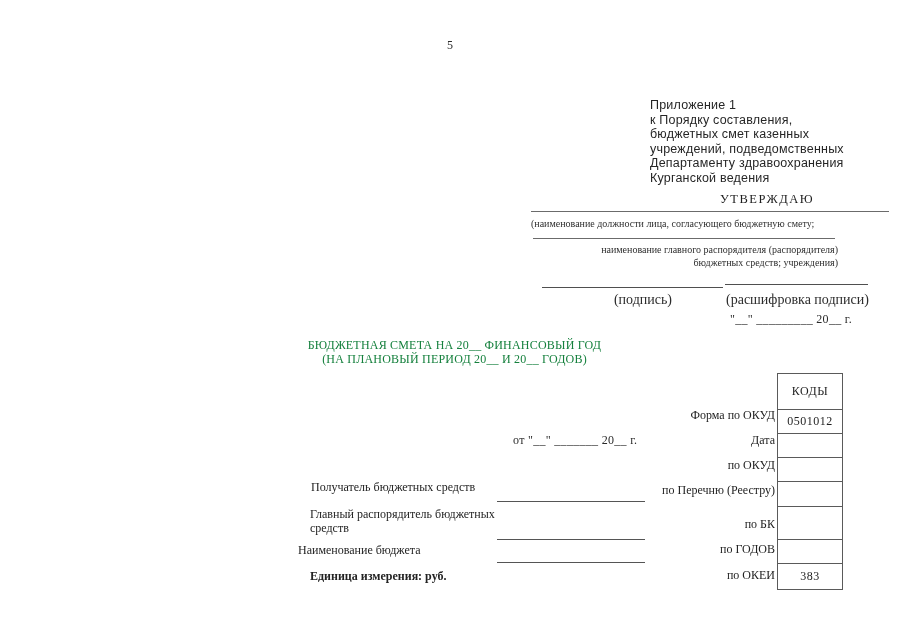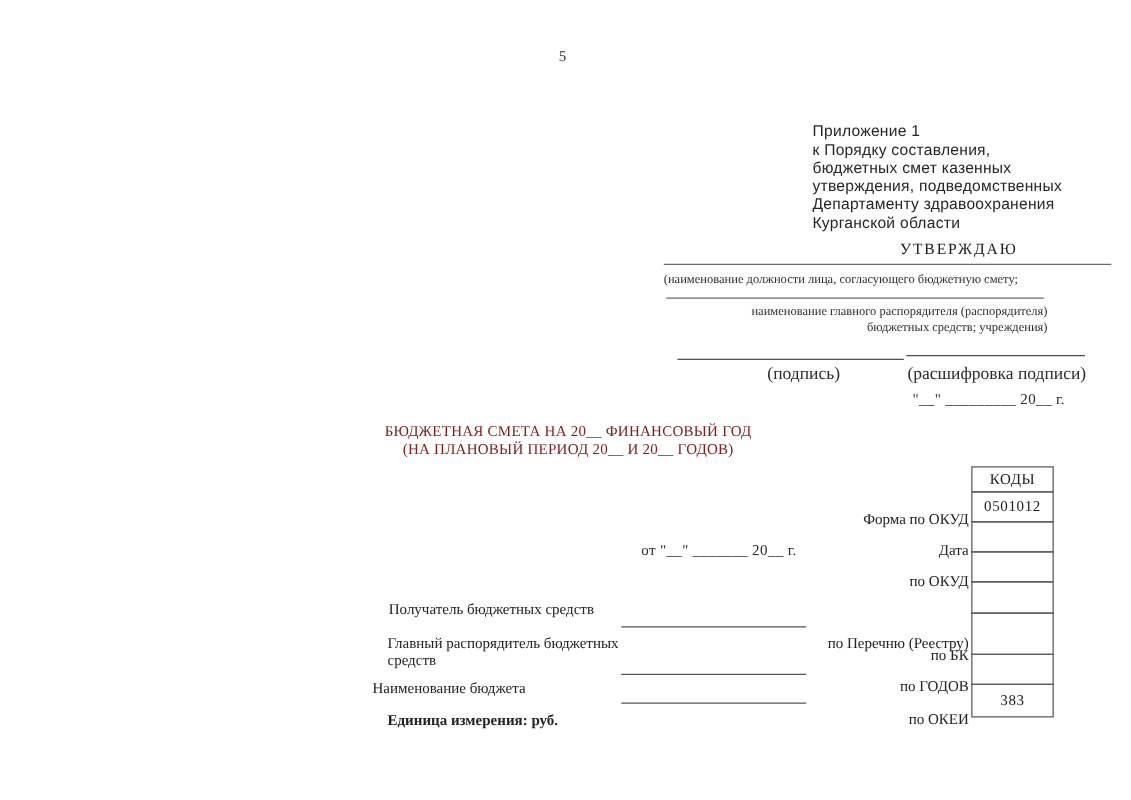--- a/index.html
+++ b/index.html
@@ -39,21 +39,21 @@
   .caption-right { text-align: right; line-height: 12.6px; }
 
   .small-label { font-size: 14px; color: #2c2c2c; text-align: right; }
 
   .date-line { font-size: 12px; color: #2a2a2a; letter-spacing: 0.3px; }
 
   .doc-title {
     font-size: 12px;
     line-height: 13.8px;
     text-align: center;
-    color: #7f1d1d;
+    color: #15803d;
     letter-spacing: 0.2px;
   }
 
   .field-label { font-size: 12px; color: #232323; line-height: 13.5px; }
 
   .blank-line { border-bottom: 1px solid #555; height: 1px; }
 
   
   .codes-table {
     left: 777px; top: 373px; width: 66px;
@@ -85,23 +85,23 @@
 <body>
 
 <div class="page">
 
   <div class="abs page-number" style="left:447px; top:38px;">5</div>
 
   <div class="abs appendix-block sans" style="left:650px; top:78px; width:210px;">
     <div>Приложение 1</div>
     <div>к  Порядку составления,</div>
     <div>бюджетных смет казенных</div>
-    <div>утверждения, подведомственных</div>
+    <div>учреждений, подведомственных</div>
     <div>Департаменту здравоохранения</div>
-    <div>Курганской области</div>
+    <div>Курганской ведения</div>
   </div>
 
   <div class="abs approve-title" style="left:720px; top:192px;">УТВЕРЖДАЮ</div>
 
   <div class="abs rule" style="left:531px; top:211px; width:358px;"></div>
   <div class="abs caption nowrap" style="left:531px; top:218px;">(наименование должности лица,   согласующего бюджетную смету;</div>
 
   <div class="abs rule" style="left:533px; top:238px; width:302px;"></div>
   <div class="abs caption caption-right" style="left:533px; top:244px; width:305px;">
     <div>наименование главного   распорядителя (распорядителя)</div>
@@ -129,27 +129,27 @@
   <div class="abs blank-line" style="left:497px; top:539px; width:148px;"></div>
 
   <div class="abs field-label nowrap" style="left:298px; top:544px;">Наименование бюджета</div>
   <div class="abs blank-line" style="left:497px; top:562px; width:148px;"></div>
 
   <div class="abs field-label nowrap" style="left:310px; top:570px;font-weight:bold;">Единица измерения: руб.</div>
 
   <div class="ct-label" style="top:408px;">Форма по ОКУД</div>
   <div class="ct-label" style="top:433px;">Дата</div>
   <div class="ct-label" style="top:458px;">по ОКУД</div>
-  <div class="ct-label" style="top:483px;margin-top:24px;">по Перечню (Реестру)</div>
+  <div class="ct-label" style="top:483px;">по Перечню (Реестру)</div>
   <div class="ct-label" style="top:517px;">по БК</div>
   <div class="ct-label" style="top:542px;">по ГОДОВ</div>
   <div class="ct-label" style="top:568px;">по ОКЕИ</div>
 
   <div class="codes-table">
-    <div class="ct-cell" style="height:21px;text-align:center;">КОДЫ</div>
+    <div class="ct-cell" style="height:37px;text-align:center;">КОДЫ</div>
     <div class="ct-cell" style="height:25px;">0501012</div>
     <div class="ct-cell" style="height:25px;"></div>
     <div class="ct-cell" style="height:25px;"></div>
     <div class="ct-cell" style="height:26px;"></div>
     <div class="ct-cell" style="height:34px;"></div>
     <div class="ct-cell" style="height:25px;"></div>
     <div class="ct-cell" style="height:27px;">383</div>
   </div>
 
 </div>

